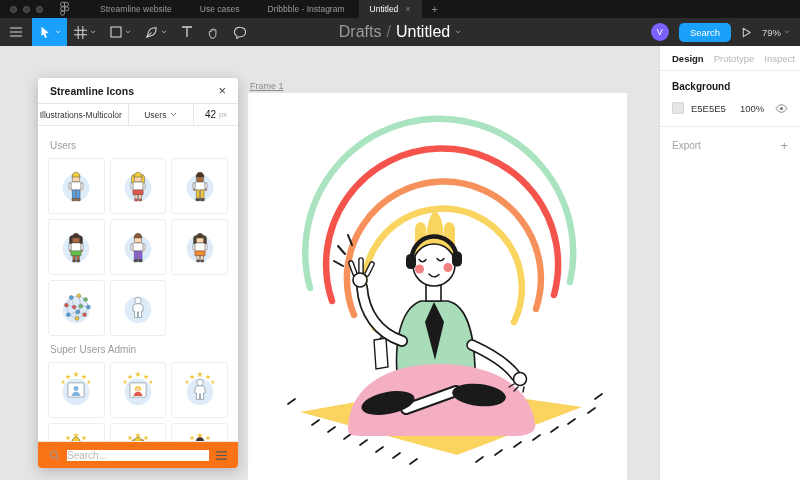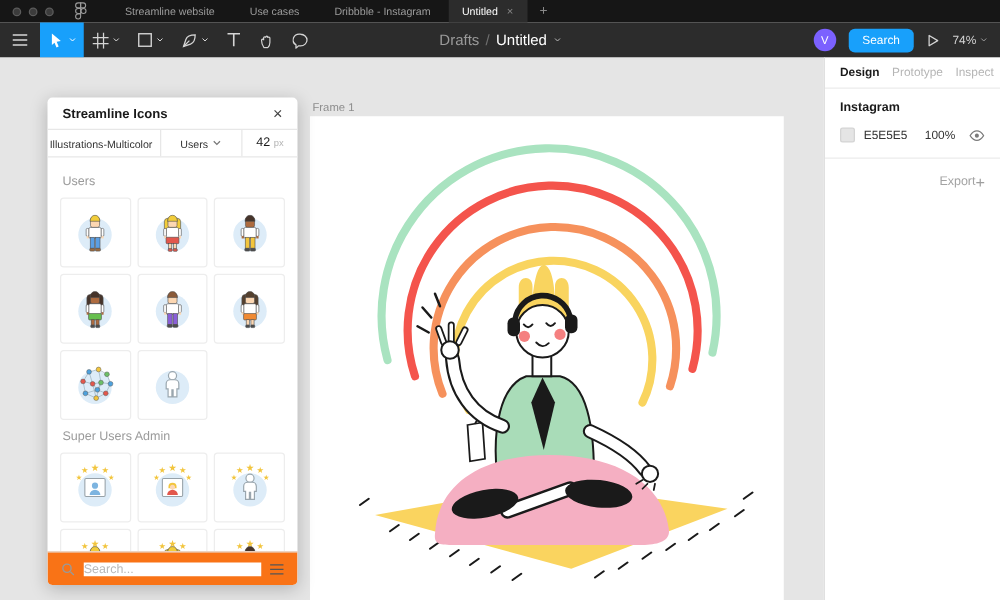--- a/index.html
+++ b/index.html
@@ -19,32 +19,32 @@
   .newtab { color:#8a8a8a; font-size:11px; padding:0 10px; }
 
   
   .toolbar { position:absolute; top:18px; left:0; width:800px; height:28px; background:#2c2c2c;
     display:flex; align-items:center; }
   .tool { height:28px; display:flex; align-items:center; justify-content:center; padding:0 7px; color:#d5d5d5; }
   .tool.menu { padding:0 10px; }
   .tool.selected { background:#18a0fb; color:#fff; padding:0 6px; }
   .caret { margin-left:3px; }
   .crumb { position:absolute; left:0; right:0; top:0; height:28px; display:flex; align-items:center; justify-content:center;
-    gap:5px; font-size:12px; pointer-events:none; }
+    gap:5px; font-size:16px; pointer-events:none; }
   .crumb .loc { color:#9a9a9a; } .crumb .sep { color:#6f6f6f; } .crumb .file { color:#fff; }
   .tb-right { position:absolute; right:10px; top:0; height:28px; display:flex; align-items:center; gap:10px; }
   .avatar { width:18px; height:18px; border-radius:50%; background:#7b61ff; color:#fff; font-size:9px;
     display:flex; align-items:center; justify-content:center; }
   .share { background:#18a0fb; color:#fff; border:none; font-size:9.5px; border-radius:5px; padding:4px 11px;
     font-family:inherit; }
   .zoomctl { color:#d5d5d5; font-size:9.5px; display:flex; align-items:center; gap:3px; }
 
   
   .canvas { position:absolute; top:46px; left:0; width:659px; height:434px; background:#e5e5e5; overflow:hidden; }
-  .frame-label { position:absolute; left:250px; top:35px; font-size:9px; color:#8c8c8c; }
+  .frame-label { position:absolute; left:250px; top:35px; font-size:9px; color:#8c8c8c;text-decoration:underline; }
   .frame { position:absolute; left:248px; top:47px; width:379px; height:387px; background:#fff; }
 
   
   .plugin { position:absolute; left:38px; top:32px; width:200px; height:390px; background:#fff; border-radius:4px;
     box-shadow:0 3px 14px rgba(0,0,0,.22); display:flex; flex-direction:column; overflow:hidden; }
   .plugin-head { height:26px; border-bottom:1px solid #e7e7e7; display:flex; align-items:center; padding:0 12px; flex:none; }
   .plugin-title { font-size:10.5px; font-weight:bold; color:#1a1a1a; flex:1; }
   .plugin-close { font-size:13px; color:#444; line-height:1; }
   .dd-row { height:22px; border-bottom:1px solid #e7e7e7; display:flex; align-items:stretch; flex:none; }
   .dd { display:flex; align-items:center; justify-content:center; gap:4px; font-size:8.5px; color:#333;
@@ -67,21 +67,21 @@
   .insp-tabs { height:25px; border-bottom:1px solid #ececec; display:flex; align-items:center; padding:0 12px; gap:10px; }
   .insp-tab { font-size:9.5px; color:#b5b5b5; }
   .insp-tab.active { color:#1a1a1a; font-weight:bold; }
   .bg-section { padding:10px 12px 12px 12px; border-bottom:1px solid #ececec; }
   .bg-label { font-size:10px; font-weight:bold; color:#1a1a1a; margin-bottom:10px; }
   .bg-row { display:flex; align-items:center; }
   .swatch { width:12px; height:12px; border:1px solid #d4d4d4; border-radius:2px; }
   .hex { font-size:9.5px; color:#333; margin-left:7px; }
   .opacity { font-size:9.5px; color:#333; margin-left:14px; flex:1; }
   .export-row { padding:12px 12px; display:flex; align-items:center; }
-  .export-label { font-size:10px; color:#a3a3a3; flex:1;text-align:right; }
+  .export-label { font-size:10px; color:#a3a3a3; flex:1; }
   .plus { font-size:13px; color:#9e9e9e; line-height:1; }
 </style>
 </head>
 <body>
 
 <div class="app">
 
   <div class="tabbar">
     <div class="traffic">
       <span></span>
@@ -175,21 +175,21 @@
         </svg>
     </div>
 
     <div class="tb-right">
       <div class="avatar">V</div>
       <button class="share">Search</button>
       <svg width="11" height="11" viewBox="0 0 12 12">
           <path d="M2.5 1.5 L10 6 L2.5 10.5 Z" fill="none" stroke="#d5d5d5" stroke-width="1.1" stroke-linejoin="round"></path>
         </svg>
       <div class="zoomctl">
-        <span>74%</span>
+        <span>79%</span>
         <svg width="6" height="4" viewBox="0 0 7 5">
             <path d="M1 1 L3.5 3.5 L6 1" stroke="#9b9b9b" fill="none"></path>
           </svg>
       </div>
     </div>
   </div>
 
   <div class="canvas">
     <div class="frame-label">Frame 1</div>
     <div class="frame">
@@ -584,21 +584,21 @@
     </div>
   </div>
 
   <div class="sidebar">
     <div class="insp-tabs">
       <span class="insp-tab active">Design</span>
       <span class="insp-tab">Prototype</span>
       <span class="insp-tab">Inspect</span>
     </div>
     <div class="bg-section">
-      <div class="bg-label">Instagram</div>
+      <div class="bg-label">Background</div>
       <div class="bg-row">
         <span class="swatch" id="bg-swatch" style="background: rgb(229, 229, 229);"></span>
         <span class="hex">E5E5E5</span>
         <span class="opacity">100%</span>
         <svg width="13" height="9" viewBox="0 0 14 10">
           <path d="M1 5 C3 1.8 5 0.8 7 0.8 C9 0.8 11 1.8 13 5 C11 8.2 9 9.2 7 9.2 C5 9.2 3 8.2 1 5 Z" fill="none" stroke="#7a7a7a" stroke-width="1"></path>
           <circle cx="7" cy="5" r="1.8" fill="#7a7a7a"></circle>
         </svg>
       </div>
     </div>

